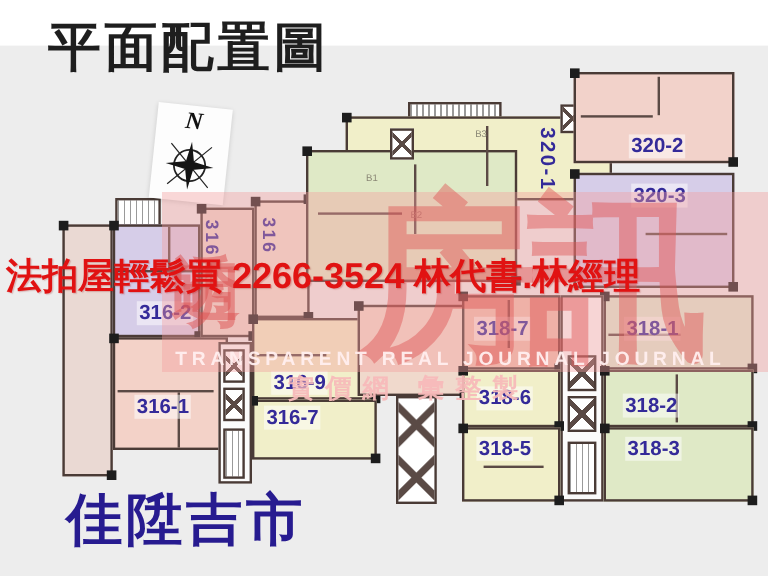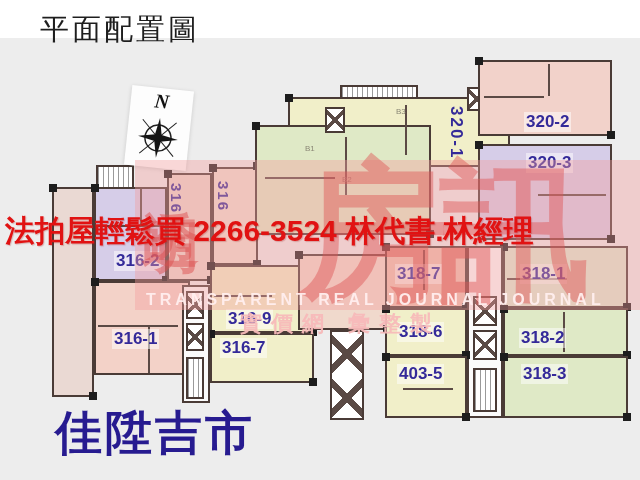--- a/index.html
+++ b/index.html
@@ -1,19 +1,19 @@
 <!DOCTYPE html>
 <html style="--bg: #ededed; --ad_red: #e11212; --footer_navy: #271b90; --unit_label: #342a99; --wm_pink: #df5454; --lavender: #d6cde8; --pink: #f3d2c8; --salmon: #edbfae; --yellow: #f1efc9; --green: #dfe9c6; --wall: #4a3b36;"><head>
 <meta charset="utf-8">
 <style>
   html,body{margin:0;padding:0;}
   .screen{position:relative;width:640px;height:480px;background:var(--bg,#ededed);
           overflow:hidden;font-family:"Liberation Sans",sans-serif;}
   .topband{position:absolute;left:0;top:0;width:640px;height:38px;background:#ffffff;}
-  .title{position:absolute;left:40px;top:10px;font-size:29px;font-weight:normal;
+  .title{position:absolute;left:40px;top:10px;font-size:44px;font-weight:bold;
          color:#1e1e1e;letter-spacing:3px;z-index:4;white-space:nowrap;}
 
   
   .compass{position:absolute;left:128px;top:88px;width:62px;height:80px;background:#fdfdfd;
            box-shadow:0 1px 4px rgba(0,0,0,0.15);transform:rotate(6deg);z-index:2;}
   .cn{text-align:center;font-family:"Liberation Serif",serif;font-weight:bold;font-style:italic;
       font-size:20px;color:#111;line-height:1;margin-top:3px;}
   .rose{position:absolute;left:0;top:22px;}
 
   
@@ -159,21 +159,21 @@
       <div class="xbox" style="left:4px;top:82px;width:24px;height:30px"></div>
       <div class="hatch" style="left:4px;top:120px;width:24px;height:44px"></div>
     </div>
     <div class="unit yel" style="left:2px;top:70px;width:82px;height:48px">
       <span class="ulabel" style="left:10px;top:12px">318-6</span>
     </div>
     <div class="unit grn" style="left:120px;top:70px;width:125px;height:48px">
       <span class="ulabel" style="left:14px;top:18px">318-2</span>
     </div>
     <div class="unit yel" style="left:2px;top:118px;width:82px;height:62px">
-      <span class="ulabel" style="left:10px;top:6px">403-5</span>
+      <span class="ulabel" style="left:10px;top:6px">318-5</span>
     </div>
     <div class="unit grn" style="left:120px;top:118px;width:125px;height:62px">
       <span class="ulabel" style="left:16px;top:6px">318-3</span>
     </div>
     <i class="iw" style="left:40px;top:12px;width:2px;height:40px"></i>
     <i class="iw" style="left:124px;top:40px;width:60px;height:2px"></i>
     <i class="iw" style="left:180px;top:74px;width:2px;height:40px"></i>
     <i class="iw" style="left:20px;top:150px;width:50px;height:2px"></i>
   </div>
 

